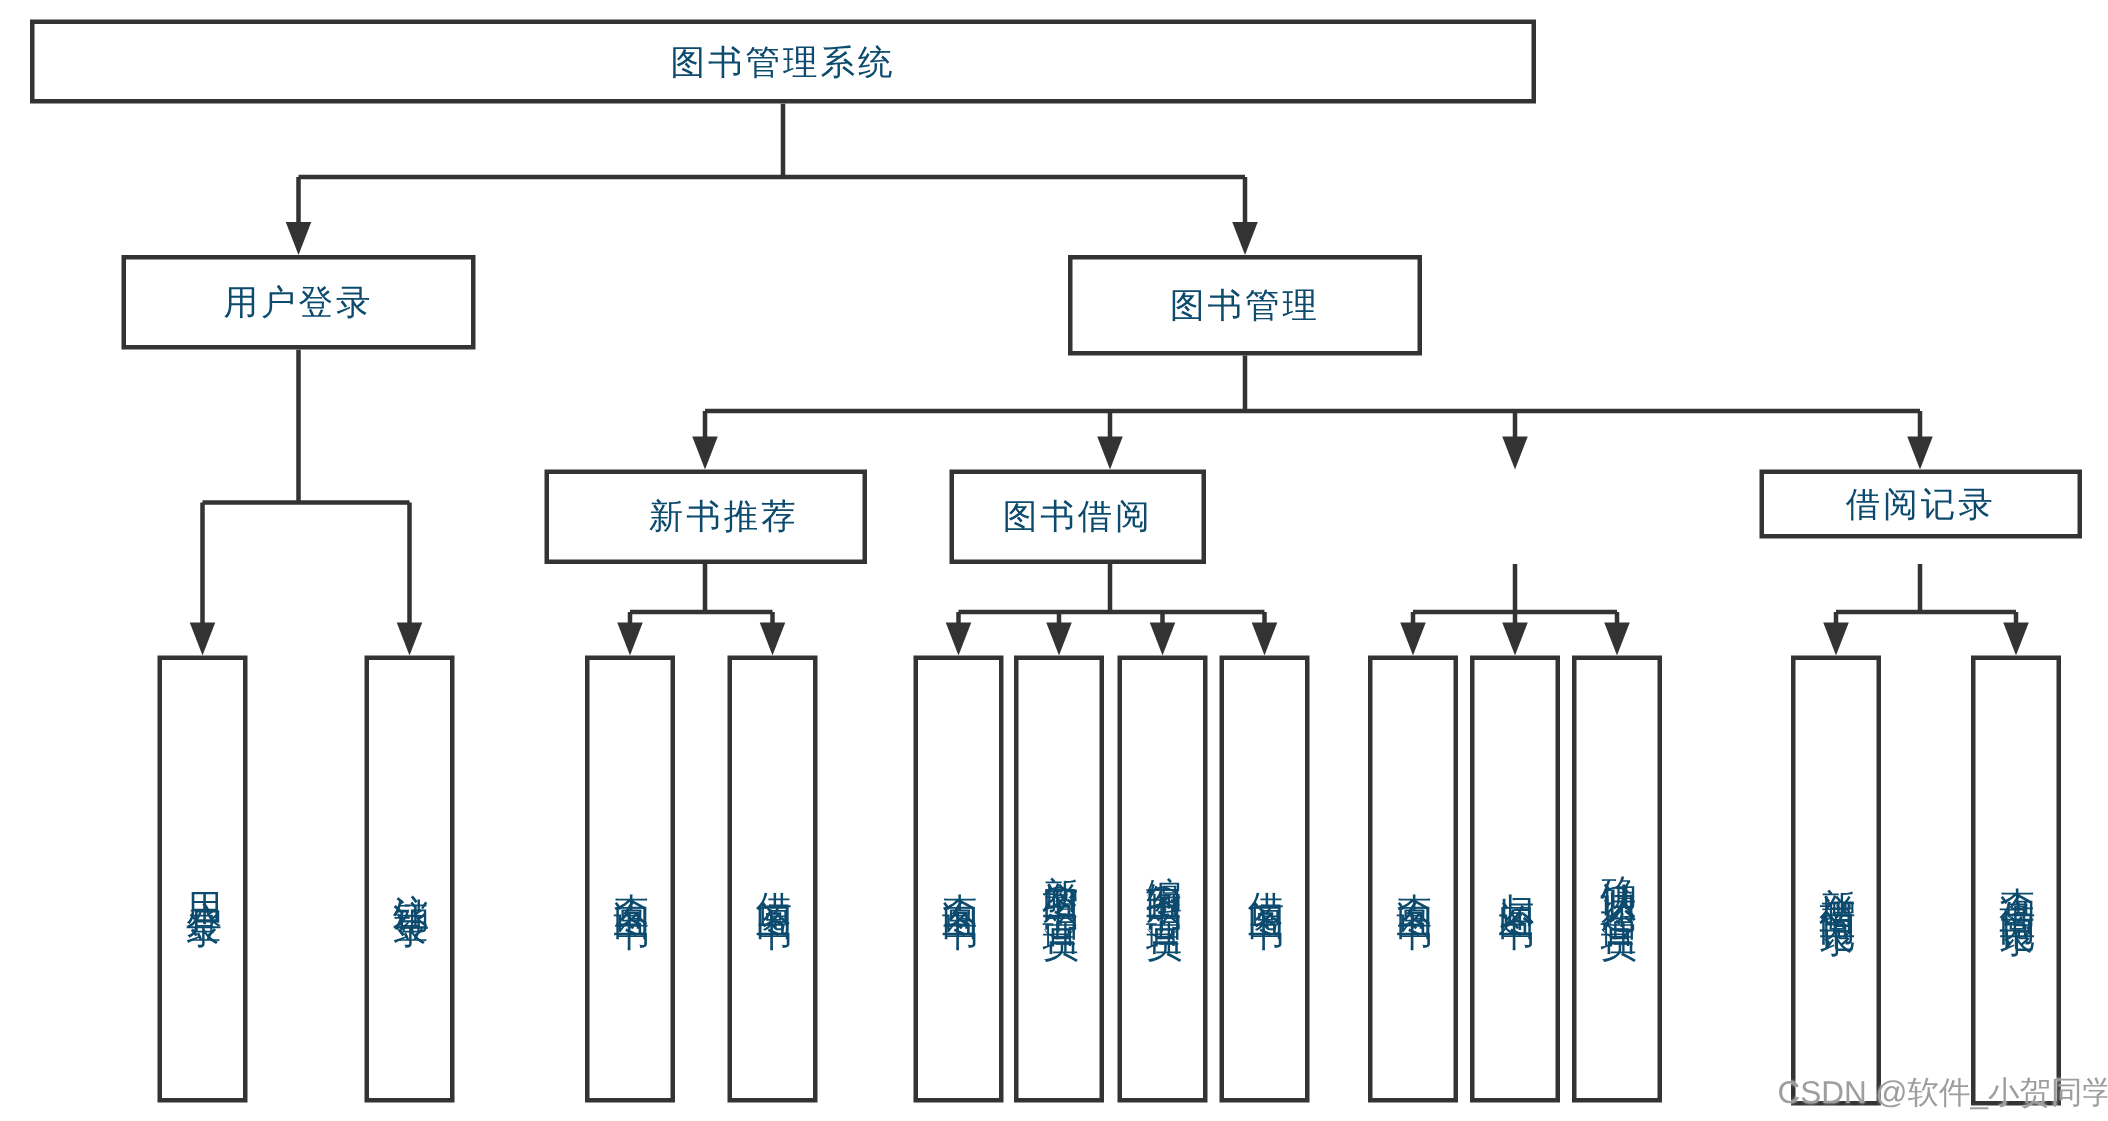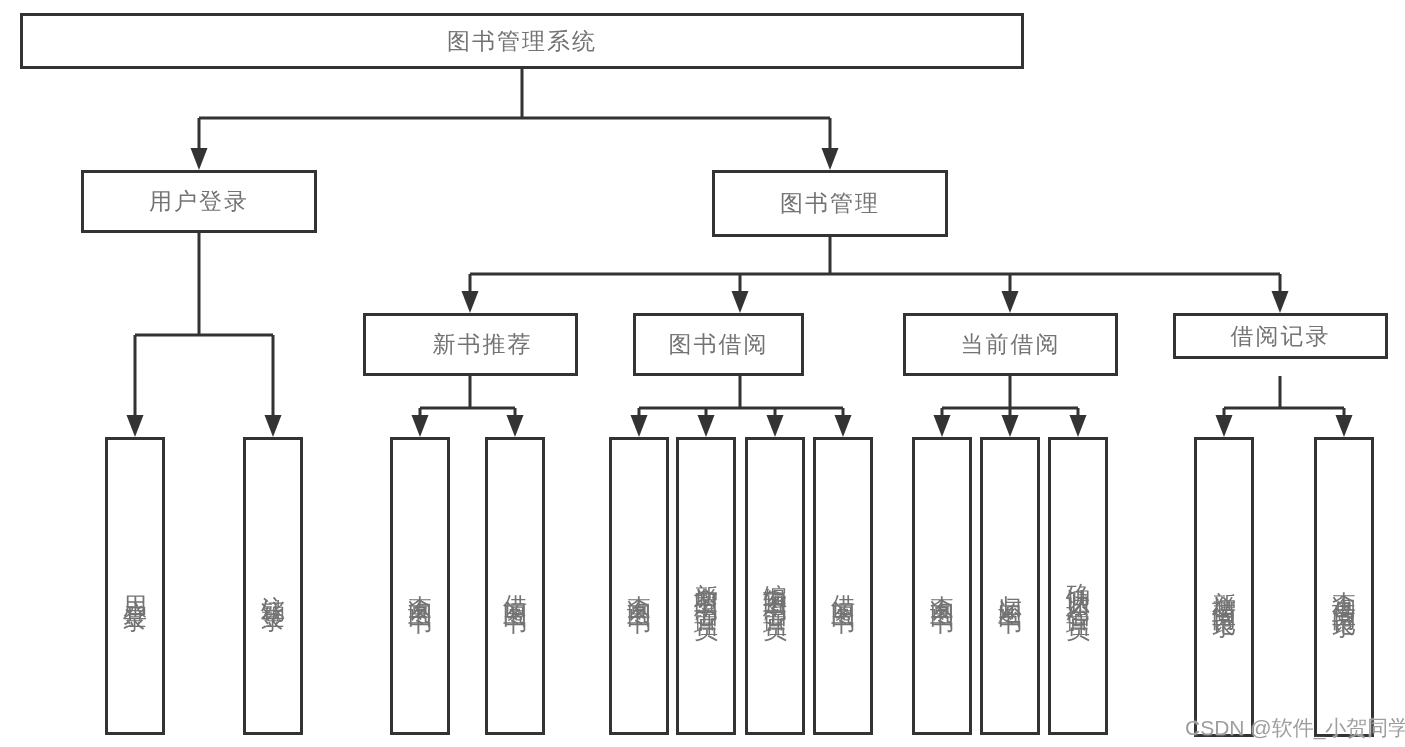--- a/index.html
+++ b/index.html
@@ -23,21 +23,21 @@
     height: 747px;
   }
   .box {
     position: absolute;
     box-sizing: border-box;
     border: 3px solid #333333;
     background: #ffffff;
     display: flex;
     align-items: center;
     justify-content: center;
-    color: #737373;
+    color: #0c4a6e;
     text-align: center;
   }
   .h-box {
     font-size: 23px;
     letter-spacing: 2px;
     white-space: nowrap;
   }
   .v-box {
     writing-mode: vertical-rl;
     font-size: 24px;
@@ -106,21 +106,20 @@
     </g>
   </svg>
 
   <div class="box h-box" style="left:20px; top:13px; width:1004px; height:56px;">图书管理系统</div>
 
   <div class="box h-box" style="left:81px; top:170px; width:236px; height:63px;">用户登录</div>
   <div class="box h-box" style="left:712px; top:170px; width:236px; height:67px;">图书管理</div>
 
   <div class="box h-box" style="left:363px; top:313px; width:215px; height:63px;padding-left:24px;">新书推荐</div>
   <div class="box h-box" style="left:633px; top:313px; width:171px; height:63px;">图书借阅</div>
-  <div class="box h-box" style="left:903px; top:313px; width:215px; height:63px;">当前借阅</div>
   <div class="box h-box" style="left:1173px; top:313px; width:215px; height:46px;">借阅记录</div>
 
   <div class="box v-box" style="left:105px; top:437px; width:60px; height:298px;">用户登录</div>
   <div class="box v-box" style="left:243px; top:437px; width:60px; height:298px;">注销登录</div>
 
   <div class="box v-box" style="left:390px; top:437px; width:60px; height:298px;">查询图书</div>
   <div class="box v-box" style="left:485px; top:437px; width:60px; height:298px;">借阅图书</div>
 
   <div class="box v-box" style="left:609px; top:437px; width:60px; height:298px;">查询图书</div>
   <div class="box v-box" style="left:676px; top:437px; width:60px; height:298px;">新增图书（管理员）</div>

